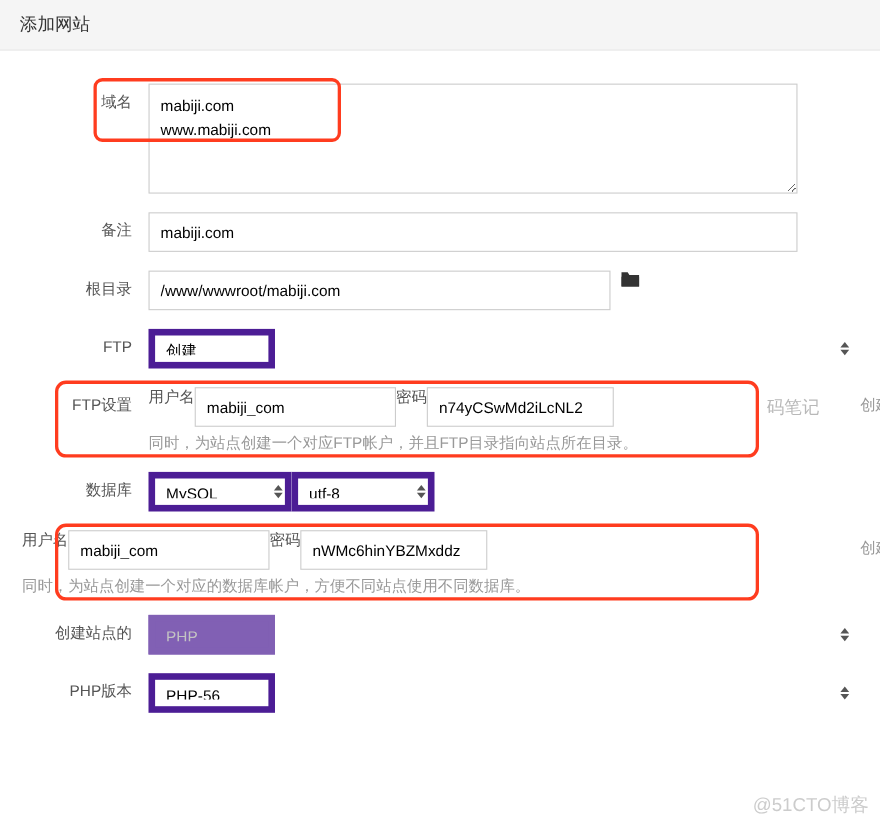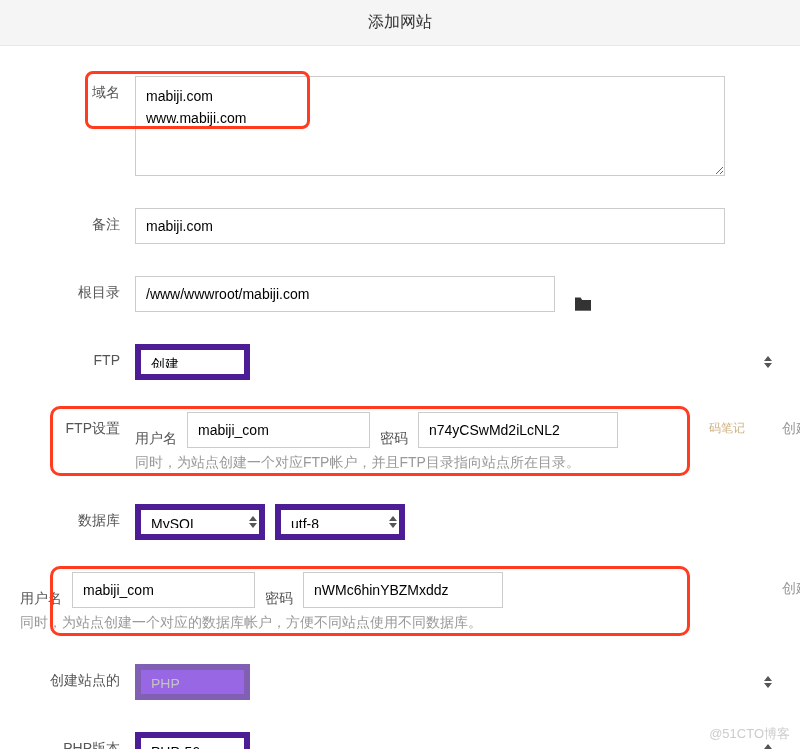--- a/index.html
+++ b/index.html
@@ -10,52 +10,51 @@
     body {
       font-family: -apple-system, "Helvetica Neue", Arial, sans-serif;
       font-size: 14px;
       color: #333;
       background: #fff;
     }
     .header {
       background: #f5f5f5;
       padding: 12px 18px;
       border-bottom: 1px solid #e8e8e8;
-      text-align: center;
     }
     .header-title {
       font-size: 16px;
       color: #333;
     }
     .form-container {
       padding: 30px 20px 20px 20px;
     }
     .form-row {
       display: flex;
       align-items: flex-start;
-      margin-bottom: 32px;
+      margin-bottom: 17px;
       position: relative;
     }
     .form-label {
       width: 115px;
       text-align: right;
       padding-right: 15px;
       padding-top: 8px;
       color: #555;
       flex-shrink: 0;
     }
     .form-control-wrap {
       flex: 1;
       display: flex;
       flex-direction: column;
     }
     .form-control-line {
       display: flex;
-      align-items: flex-end;
-      gap: 10px;
+      align-items: flex-start;
+      gap: 0;
     }
     .textarea {
       width: 590px;
       height: 100px;
       border: 1px solid #ccc;
       padding: 8px 10px;
       font-size: 14px;
       font-family: inherit;
       resize: both;
       line-height: 1.6;
@@ -69,21 +68,21 @@
     .input-full {
       width: 590px;
     }
     .input-med {
       width: 420px;
     }
     .input-user {
       width: 183px;
     }
     .input-pass {
-      width: 200px;
+      width: 170px;
     }
     .select {
       border: 6px solid #4c1d95;
       padding: 6px 30px 6px 10px;
       font-size: 14px;
       height: 36px;
       background: #fff;
       appearance: none;
       position: relative;
     }
@@ -124,21 +123,21 @@
       width: 0;
       height: 0;
       border-left: 4px solid transparent;
       border-right: 4px solid transparent;
       border-top: 5px solid #555;
     }
     .select-sm { width: 115px; }
     .select-md { width: 130px; }
     .select-disabled {
       color: #aaa;
-      background: #6d28d9;
+      background: #4c1d95;
     }
     .highlight-box {
       border: 3px solid #ff3c1f;
       border-radius: 8px;
       position: absolute;
       pointer-events: none;
     }
     .highlight-1 {
       top: -5px;
       left: 65px;
@@ -184,30 +183,30 @@
     }
     .folder-icon svg {
       width: 100%;
       height: 100%;
     }
     .watermark-monkey {
       position: absolute;
       right: 35px;
       top: 8px;
       opacity: 0.5;
-      font-size: 12px;
-      color: #a16207;
+      font-size: 16px;
+      color: #737373;
       pointer-events: none;
     }
     .watermark-bottom {
       position: fixed;
       bottom: 6px;
       right: 10px;
       color: #ccc;
-      font-size: 13px;
+      font-size: 17px;
     }
     .form-row-rel {
       position: relative;
     }
   </style>
 </head>
 <body>
 
 <div class="header">
   <div class="header-title">添加网站</div>

